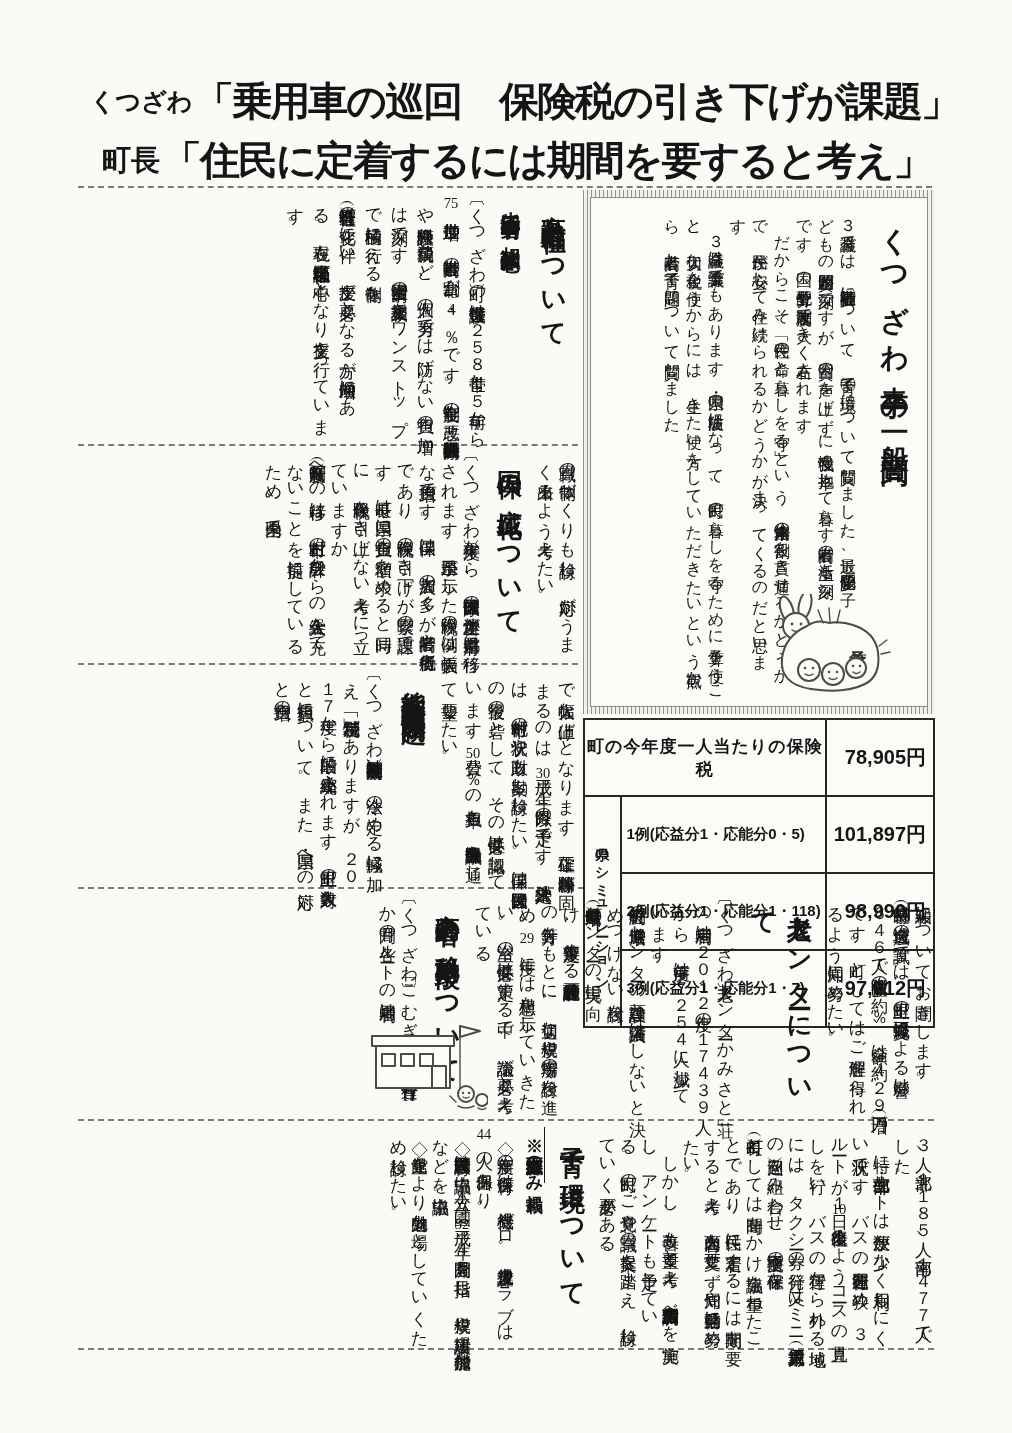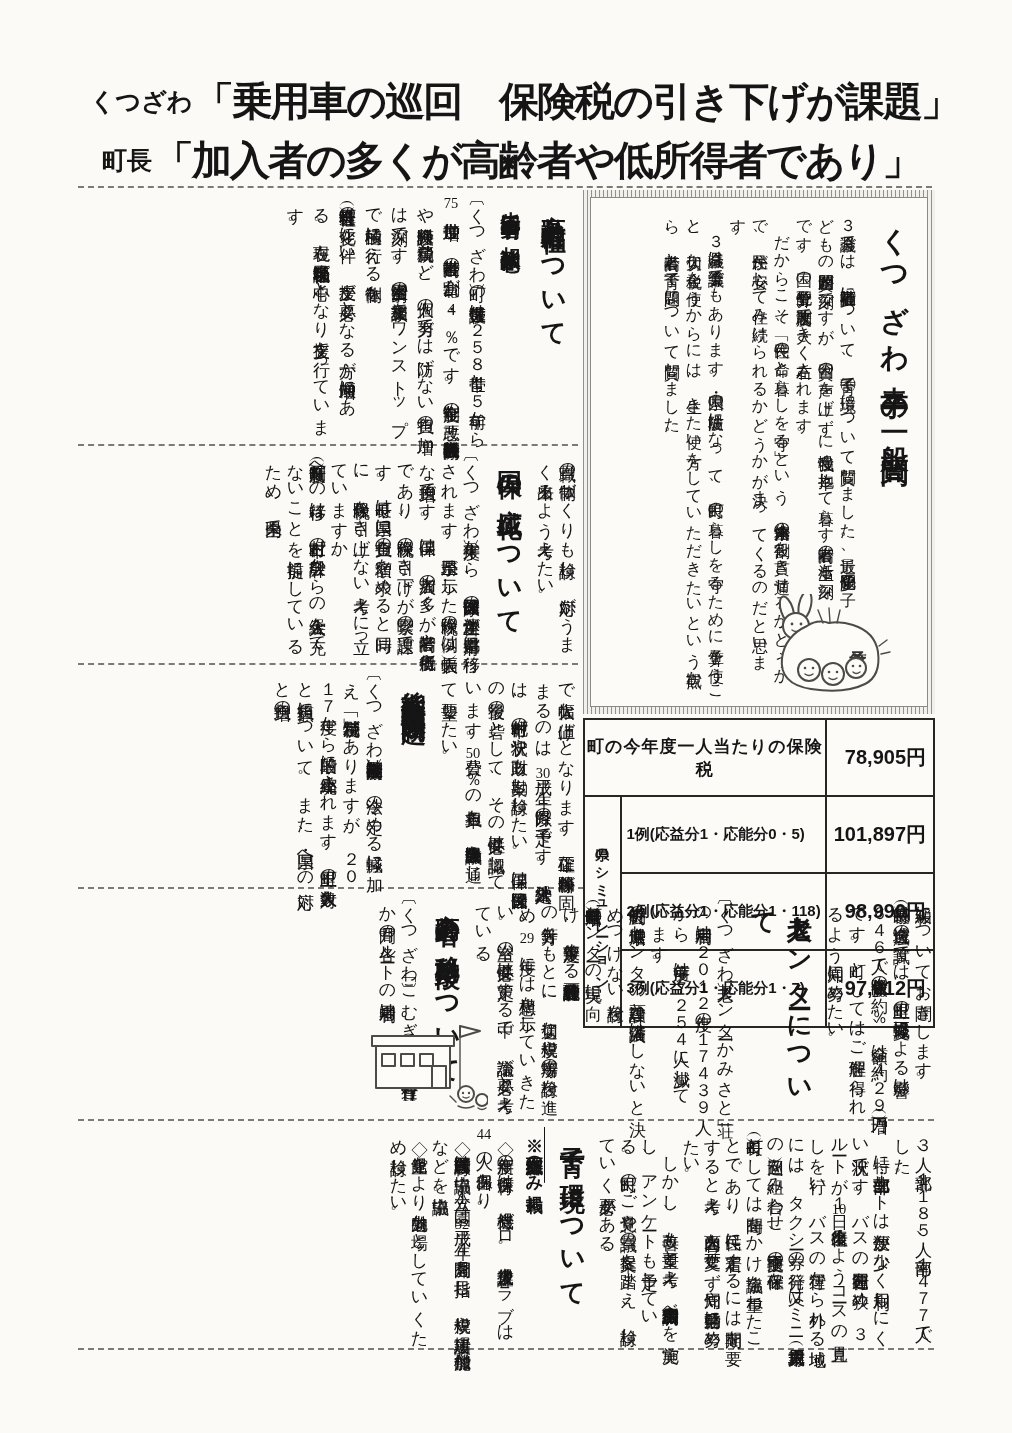--- a/index.html
+++ b/index.html
@@ -7,21 +7,21 @@
     position:relative; width:1012px; height:1433px; margin:0 auto;
     background:#fbfaf7; color:#151515; overflow:hidden;
     font-family:"Liberation Serif", serif;
   }
 
   
   .headline { position:absolute; left:90px; top:74px; width:848px; font-family:"Liberation Sans", sans-serif; }
   .hl-row  { display:flex; align-items:center; white-space:nowrap; }
   .hl-row2 { margin-top:4px; margin-left:12px; }
   .hl-prefix  { font-size:25px; font-weight:800; letter-spacing:0; margin-right:2px; }
-  .hl-prefix2 { font-size:25px; }
+  .hl-prefix2 { font-size:29px; }
   .hl-main { font-size:40px; font-weight:900; letter-spacing:-2px; }
 
   
   .sep { position:absolute; height:0; border-top:2px dashed #7a7a76; }
   #sep1 { left:78px; top:186px;  width:854px; }
   #sep2 { left:78px; top:444px;  width:500px; }
   #sep3 { left:78px; top:663px;  width:500px; }
   #sep4 { left:78px; top:887px;  width:856px; }
   #sep5 { left:78px; top:1119px; width:856px; }
   #sep6 { left:78px; top:1348px; width:856px; }
@@ -96,21 +96,21 @@
 
 <div class="page">
 
   <header class="headline">
     <div class="hl-row">
       <span class="hl-prefix">くつざわ</span>
       <span class="hl-main">「乗用車の巡回　保険税の引き下げが課題」</span>
     </div>
     <div class="hl-row hl-row2">
       <span class="hl-prefix hl-prefix2">町長</span>
-      <span class="hl-main">「加入者の多くが高齢者や低所得者であり」</span>
+      <span class="hl-main">「住民に定着するには期間を要すると考え」</span>
     </div>
   </header>
 
   <div class="sep" id="sep1"></div>
   <div class="sep" id="sep2"></div>
   <div class="sep" id="sep3"></div>
   <div class="sep" id="sep4"></div>
   <div class="sep" id="sep5"></div>
   <div class="sep" id="sep6"></div>
 

